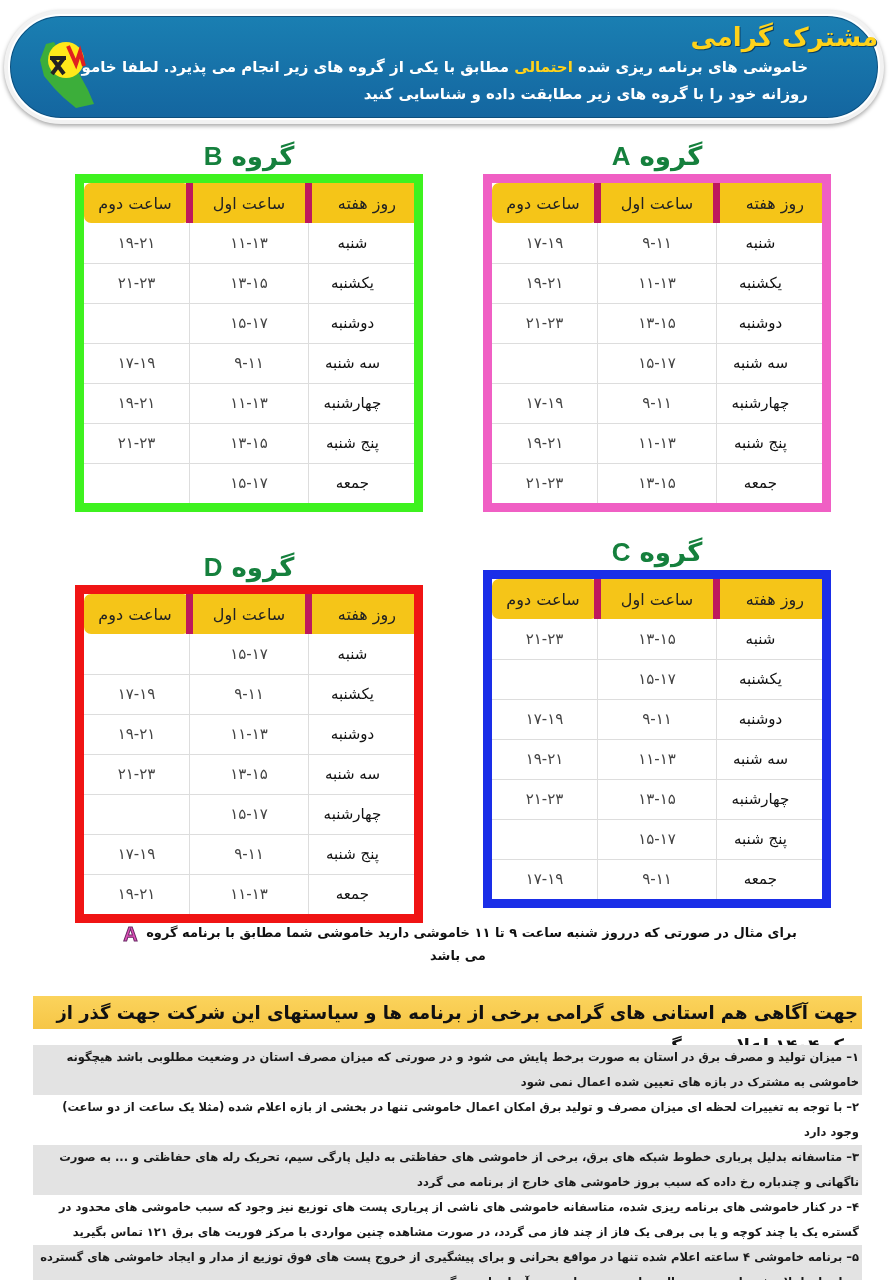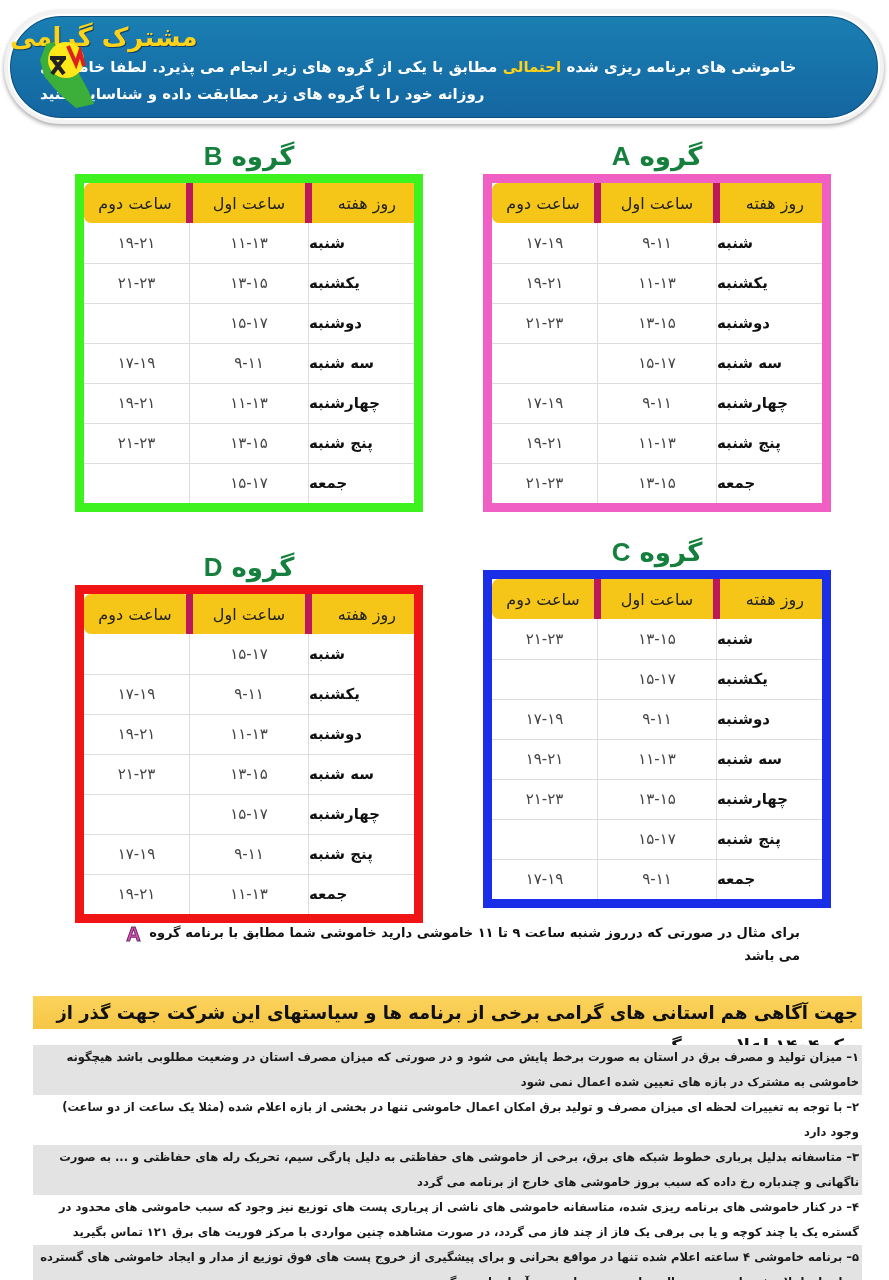--- a/index.html
+++ b/index.html
@@ -13,21 +13,21 @@
       background: #f2f2f2;
       box-shadow: 0 2px 4px rgba(0,0,0,0.35);
       padding: 4px;
     }
     .banner {
       width: 100%; height: 100%;
       border-radius: 56px;
       background: linear-gradient(#1a7fb2, #1466a0);
       border: 2px solid #ffffff;
       box-shadow: inset 0 0 0 1px #0d4f7d;
-      direction: rtl; text-align: left;
+      direction: rtl; text-align: right;
       position: relative;
       padding-top: 4px;
     }
     .banner-title {
       font-family: "DejaVu Sans", sans-serif;
       font-weight: bold; font-size: 26px; color: #ffd21a;
       line-height: 34px;
       text-shadow: 1px 1px 0 #0a3f66;
     }
     .banner-text {
@@ -61,30 +61,30 @@
     table.sched th {
       background: #f5c518; color: #222; font-size: 16px; font-weight: normal;
       height: 40px; border-left: 7px solid #be185d;
       text-align: center;
     }
     table.sched th:first-child { text-align: right; padding-right: 18px; }
     table.sched td {
       height: 40px; font-size: 15px; text-align: center; color: #333;
       border-bottom: 1px solid #dddddd; border-left: 1px solid #dddddd;
     }
-    table.sched td.day { text-align: left; padding-right: 18px; font-size: 15px; color: #111; font-weight: bold; margin-top: 32px; }
+    table.sched td.day { text-align: center; padding-right: 18px; font-size: 15px; color: #111; font-weight: normal; margin-top: 32px; }
     table.sched td.t { color: #444; letter-spacing: 1px; }
     table.sched tr:last-child td { border-bottom: none; }
     table.sched th:last-child, table.sched td:last-child { border-left: none; }
     .col-day { width: 32%; } .col-first { width: 36%; } .col-second { width: 32%; border-radius: 7px; }
 
     
     .example {
-      position: absolute; left: 100px; top: 922px; width: 700px;
-      direction: rtl; text-align: right;
+      position: absolute; left: 108px; top: 922px; width: 700px;
+      direction: rtl; text-align: center;
       font-size: 13px; font-weight: bold; color: #111; line-height: 22px;
     }
     .example .grp-letter {
       font-family: "Liberation Sans", sans-serif; font-size: 20px; font-weight: bold;
       color: #e04fb8; -webkit-text-stroke: 1px #6a2a66; vertical-align: middle;
       margin: 0 4px;
     }
 
     
     .notice-header {

